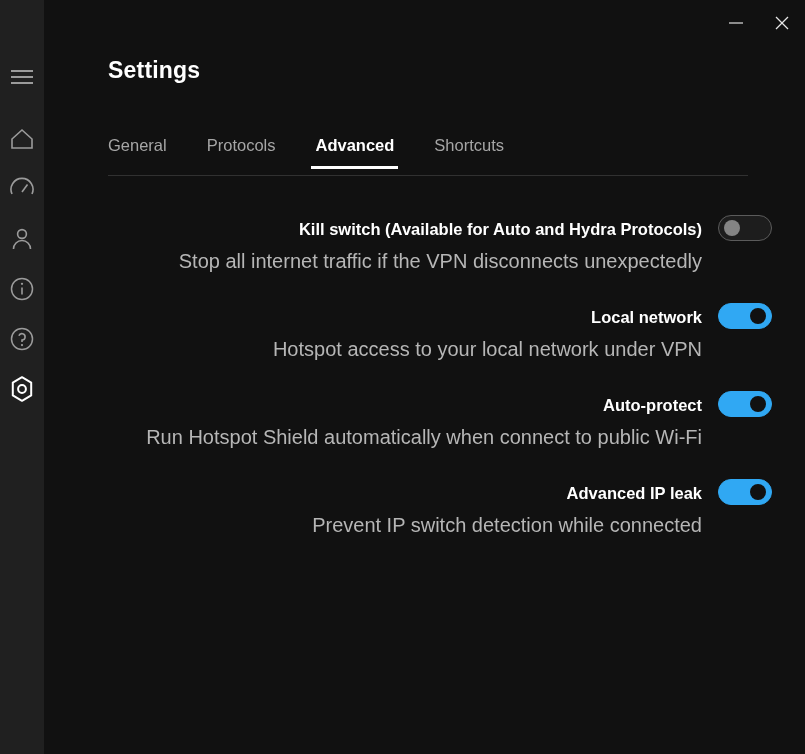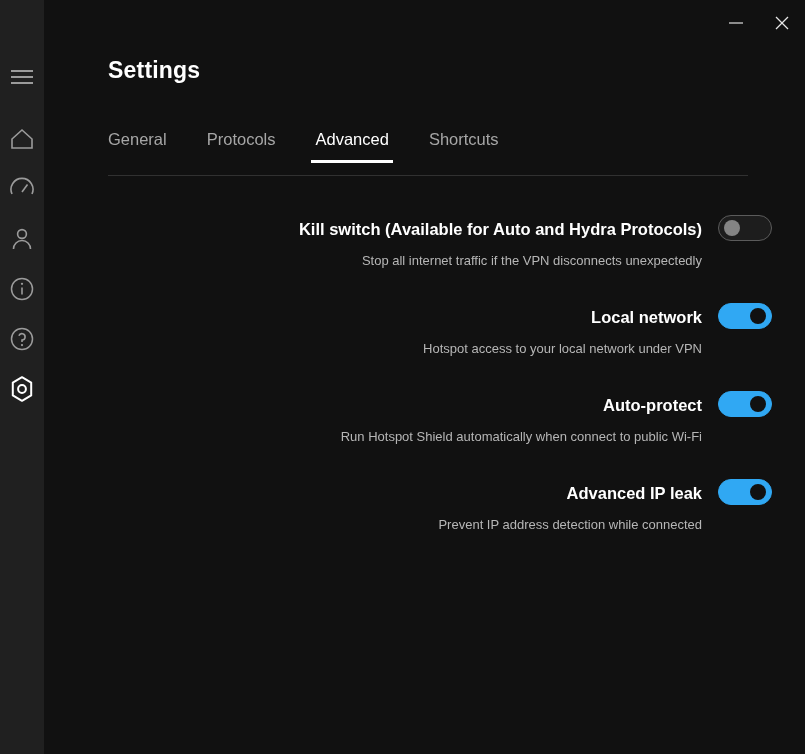--- a/index.html
+++ b/index.html
@@ -106,21 +106,22 @@
     position: relative;
     font-size: 16.5px;
     color: #a6a6a6;
     padding: 0 0 14px 0;
     margin-right: 28px;
     cursor: pointer;
     white-space: nowrap;
   }
   .tab.active {
     color: #ffffff;
-    font-weight: normal;
+    font-weight: bold;
+    margin-top: 6px;
   }
   .tab.active::after {
     content: "";
     position: absolute;
     left: -4px;
     right: -4px;
     bottom: 0;
     height: 3px;
     background: #ffffff;
   }
@@ -151,21 +152,21 @@
 
   .setting-title {
     font-size: 16.5px;
     font-weight: bold;
     color: #ffffff;
     line-height: 20px;
     padding-top: 16px;
   }
 
   .setting-desc {
-    font-size: 13px;
+    font-size: 20px;
     color: #b6b6b6;
     line-height: 20px;
     padding-top: 12px;
   }
 
   
   .toggle {
     position: absolute;
     right: 10px;
     top: 12px;
@@ -316,21 +317,21 @@
         </div>
         <div class="setting-row">
           <div class="setting-title">Auto-protect</div>
           <div class="setting-desc">Run Hotspot Shield automatically when connect to public Wi-Fi</div>
           <div class="toggle on" role="switch" aria-checked="true">
             <span class="knob"></span>
           </div>
         </div>
         <div class="setting-row">
           <div class="setting-title">Advanced IP leak</div>
-          <div class="setting-desc">Prevent IP address detection while connected</div>
+          <div class="setting-desc">Prevent IP switch detection while connected</div>
           <div class="toggle on" role="switch" aria-checked="true">
             <span class="knob"></span>
           </div>
         </div>
       </div>
 
   </main>
 </div>
 
 </body></html>

